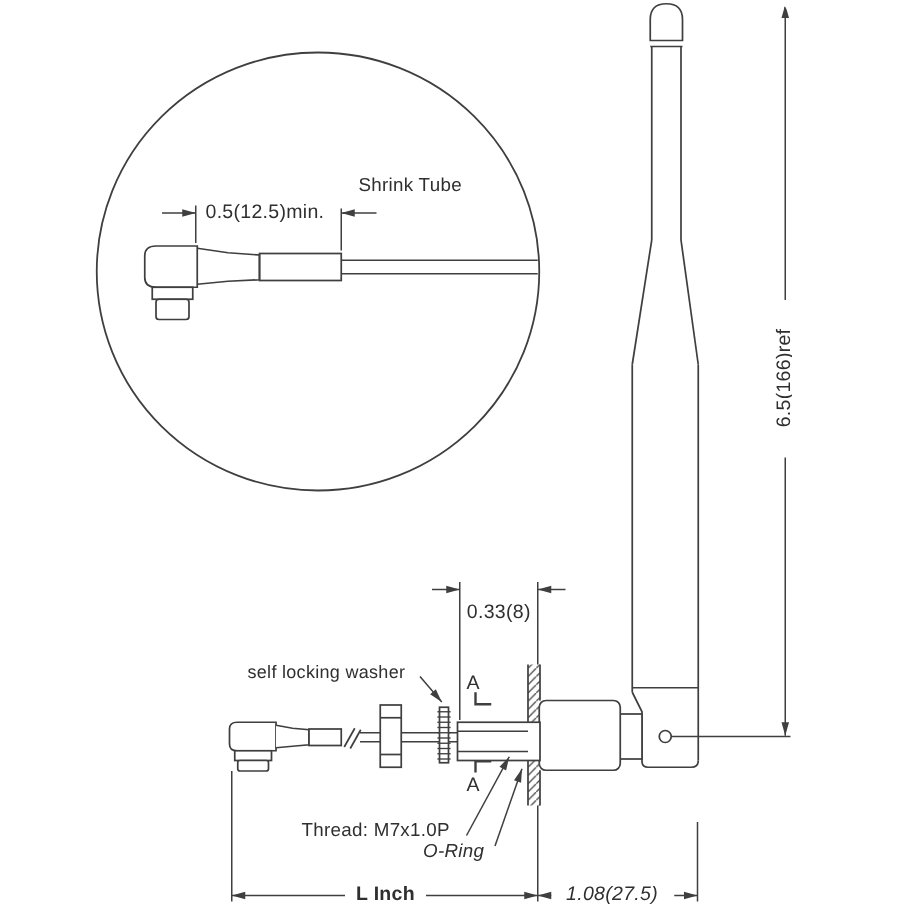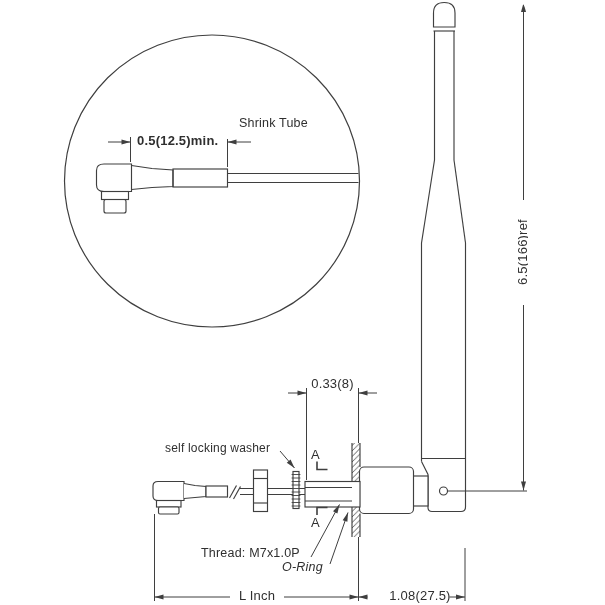--- a/index.html
+++ b/index.html
@@ -175,33 +175,33 @@
 
       <line x1="358.5" y1="537" x2="358.5" y2="601"></line>
       <line x1="465" y1="548" x2="465" y2="601"></line>
       <line x1="367.5" y1="597" x2="358.5" y2="597" marker-end="url(#arr)"></line>
       <line x1="449.5" y1="597" x2="465" y2="597" marker-end="url(#arr)"></line>
     </g>
   </svg>
 
   <div class="lbl" style="left:239px;top:117px;">Shrink Tube</div>
 
-  <div class="lbl dim" style="left:137px;top:134px;font-weight:bold;">0.5(12.5)min.</div>
+  <div class="lbl dim" style="left:137px;top:134px;">0.5(12.5)min.</div>
 
   <div class="lbl" style="left:165px;top:442px;font-size:12px;">self locking washer</div>
 
   <div class="lbl secA" style="left:311px;top:448px;">A</div>
 
   <div class="lbl secA" style="left:311px;top:515.5px;">A</div>
 
   <div class="lbl" style="left:201px;top:547px;">Thread: M7x1.0P</div>
 
   <div class="lbl" style="left:282px;top:561px;font-style:italic;">O-Ring</div>
 
-  <div class="lbl dim ctr" style="left:332.5px;top:384px;">0.33(8)</div>
-
-  <div class="lbl dim ctr" style="left:257px;top:596px;">L Inch</div>
-
-  <div class="lbl dim ctr" style="left:420px;top:596px;">1.08(27.5)</div>
+  <div class="lbl dim ctr" style="left:332.5px;top:408px;">0.33(8)</div>
+
+  <div class="lbl dim ctr" style="left:257px;top:596px;font-weight:bold;">L Inch</div>
+
+  <div class="lbl dim ctr" style="left:408px;top:596px;font-style:italic;">1.08(27.5)</div>
 
   <div class="lbl dim vert" style="left:523px;top:252px;">6.5(166)ref</div>
 
 </div>
 
 </body></html>

